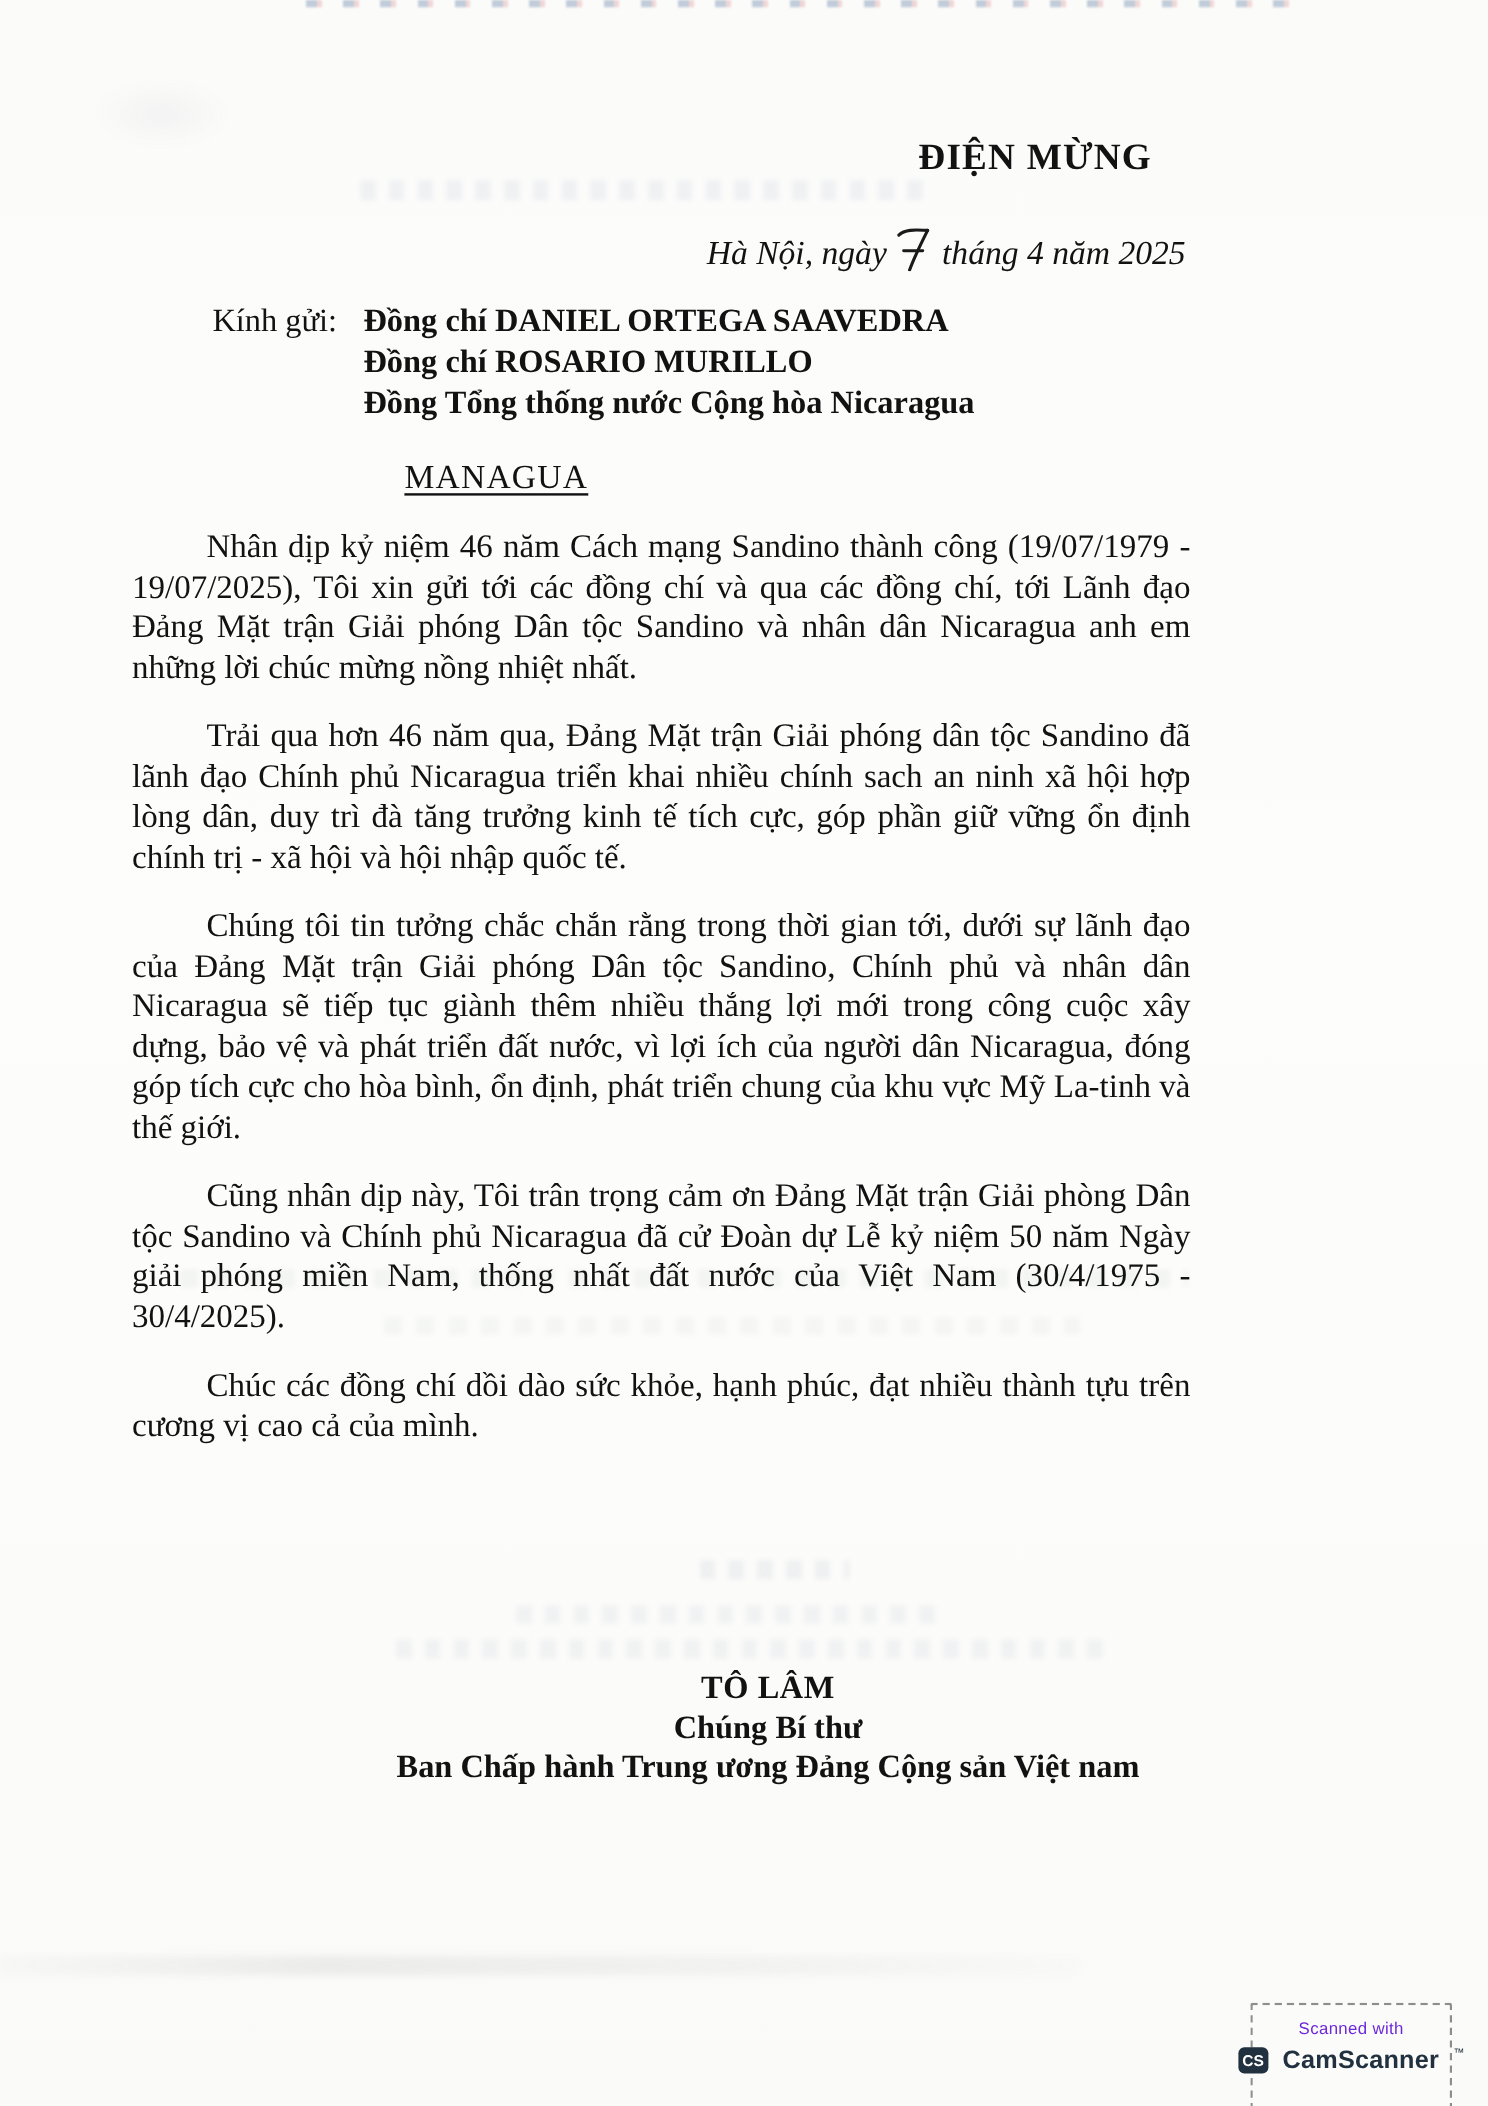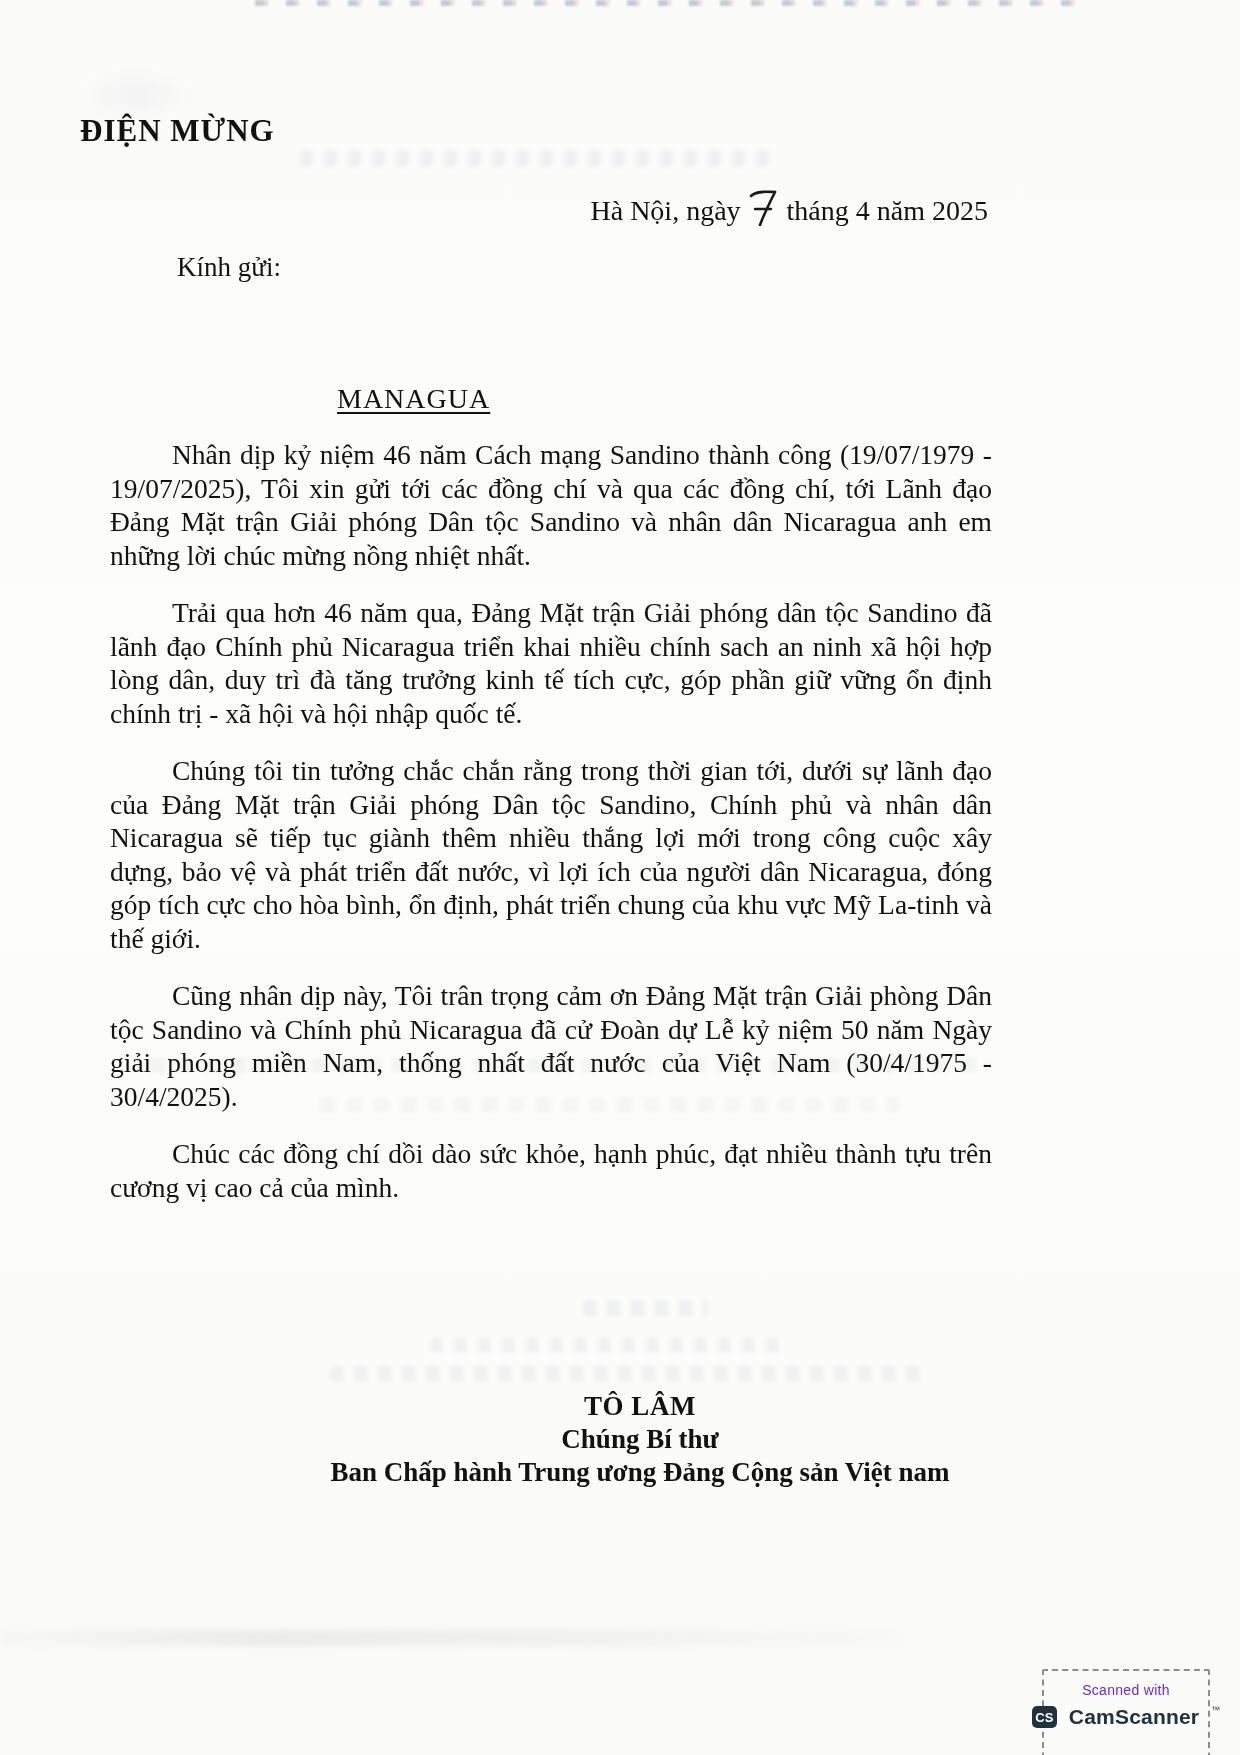--- a/index.html
+++ b/index.html
@@ -8,25 +8,25 @@
     width:1240px;height:1755px;
     margin:0 auto;
     background:linear-gradient(180deg,#fbfbfa 0%,#fdfdfc 45%,#fafaf8 100%);
     overflow:hidden;
     font-family:"Liberation Serif","DejaVu Serif",serif;
     color:#121212;
   }
   
   .doc-title{
     position:absolute;top:113px;left:80px;width:880px;
-    text-align:left;font-weight:bold;font-size:31px;letter-spacing:1px;font-family:Liberation Serif, serif;
+    text-align:right;font-weight:bold;font-size:31px;letter-spacing:1px;font-family:Liberation Serif, serif;
   }
   .dateline{
     position:absolute;top:188px;left:108px;width:880px;
-    text-align:right;font-size:28px;white-space:nowrap;
+    text-align:right;font-style:italic;font-size:28px;white-space:nowrap;
   }
   .dateline .day-svg{display:inline-block;vertical-align:-6px;margin:0 10px 0 8px;}
   .sr{position:absolute;width:1px;height:1px;overflow:hidden;clip-path:inset(50%);}
   
   .salutation{position:absolute;top:250px;left:177px;display:flex;align-items:flex-start;}
   .salutation-label{font-size:27px;margin-right:22px;line-height:34px;white-space:nowrap;}
   .recipients{display:flex;flex-direction:column;}
   .recipient{font-size:27px;font-weight:bold;line-height:34px;white-space:nowrap;}
   .place{
     position:absolute;top:383px;left:337px;
@@ -111,20 +111,25 @@
         <path d="M2 8 C 8 2, 20 4, 26 4" fill="none" stroke="#1a1a1a" stroke-width="2.6" stroke-linecap="round"></path>
         <path d="M26 4 C 21 14, 15 26, 11 37" fill="none" stroke="#1a1a1a" stroke-width="2.6" stroke-linecap="round"></path>
         <path d="M6 21 L 22 21" fill="none" stroke="#1a1a1a" stroke-width="2.4" stroke-linecap="round"></path>
       </svg>
       <span class="sr">7</span>
     </span><span>tháng 4 năm 2025</span>
   </div>
 
   <div class="salutation">
     <div class="salutation-label">Kính gửi:</div>
+    <div class="recipients">
+      <div class="recipient">Đồng chí DANIEL ORTEGA SAAVEDRA</div>
+      <div class="recipient">Đồng chí ROSARIO MURILLO</div>
+      <div class="recipient">Đồng Tổng thống nước Cộng hòa Nicaragua</div>
+    </div>
   </div>
 
   <div class="place">MANAGUA</div>
 
   <div class="body-text">
     <p>Nhân dịp kỷ niệm 46 năm Cách mạng Sandino thành công (19/07/1979 - 19/07/2025), Tôi xin gửi tới các đồng chí và qua các đồng chí, tới Lãnh đạo Đảng Mặt trận Giải phóng Dân tộc Sandino và nhân dân Nicaragua anh em những lời chúc mừng nồng nhiệt nhất.</p>
     <p>Trải qua hơn 46 năm qua, Đảng Mặt trận Giải phóng dân tộc Sandino đã lãnh đạo Chính phủ Nicaragua triển khai nhiều chính sach an ninh xã hội hợp lòng dân, duy trì đà tăng trưởng kinh tế tích cực, góp phần giữ vững ổn định chính trị - xã hội và hội nhập quốc tế.</p>
     <p>Chúng tôi tin tưởng chắc chắn rằng trong thời gian tới, dưới sự lãnh đạo của Đảng Mặt trận Giải phóng Dân tộc Sandino, Chính phủ và nhân dân Nicaragua sẽ tiếp tục giành thêm nhiều thắng lợi mới trong công cuộc xây dựng, bảo vệ và phát triển đất nước, vì lợi ích của người dân Nicaragua, đóng góp tích cực cho hòa bình, ổn định, phát triển chung của khu vực Mỹ La-tinh và thế giới.</p>
     <p>Cũng nhân dịp này, Tôi trân trọng cảm ơn Đảng Mặt trận Giải phòng Dân tộc Sandino và Chính phủ Nicaragua đã cử Đoàn dự Lễ kỷ niệm 50 năm Ngày giải phóng miền Nam, thống nhất đất nước của Việt Nam (30/4/1975 - 30/4/2025).</p>
     <p>Chúc các đồng chí dồi dào sức khỏe, hạnh phúc, đạt nhiều thành tựu trên cương vị cao cả của mình.</p>

